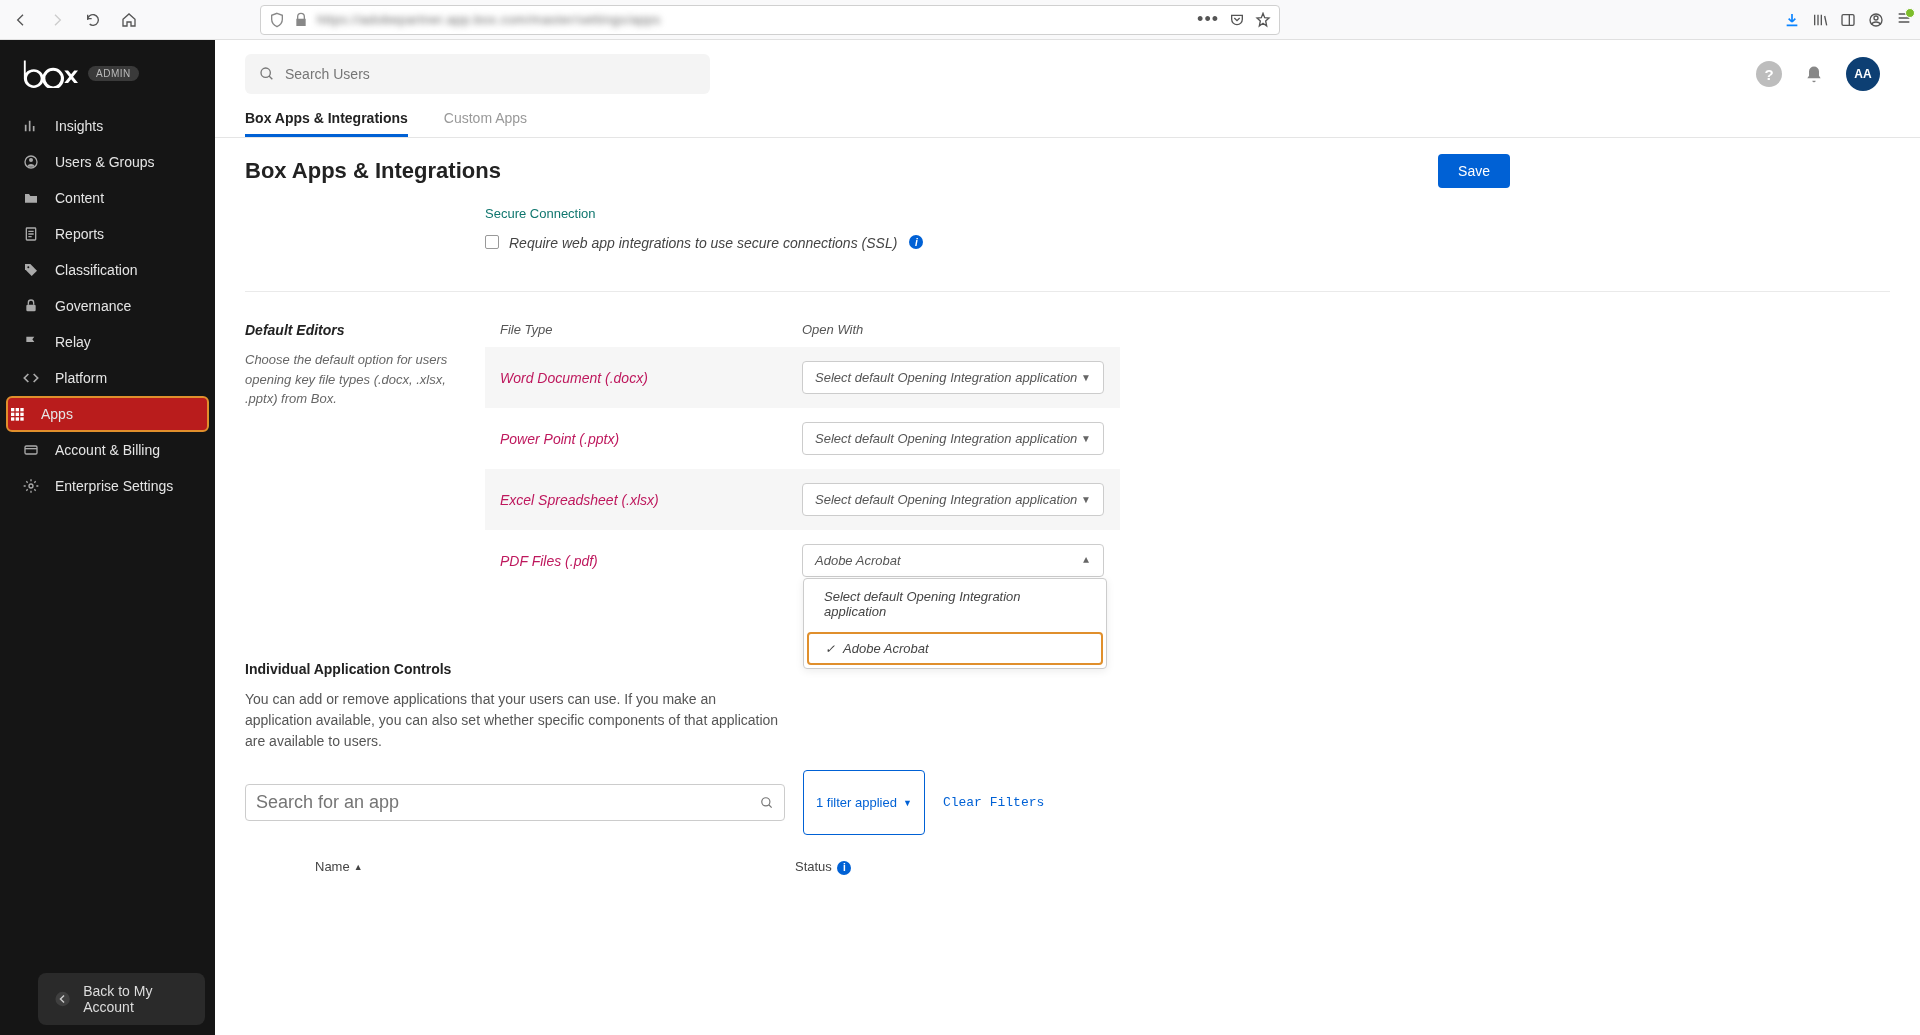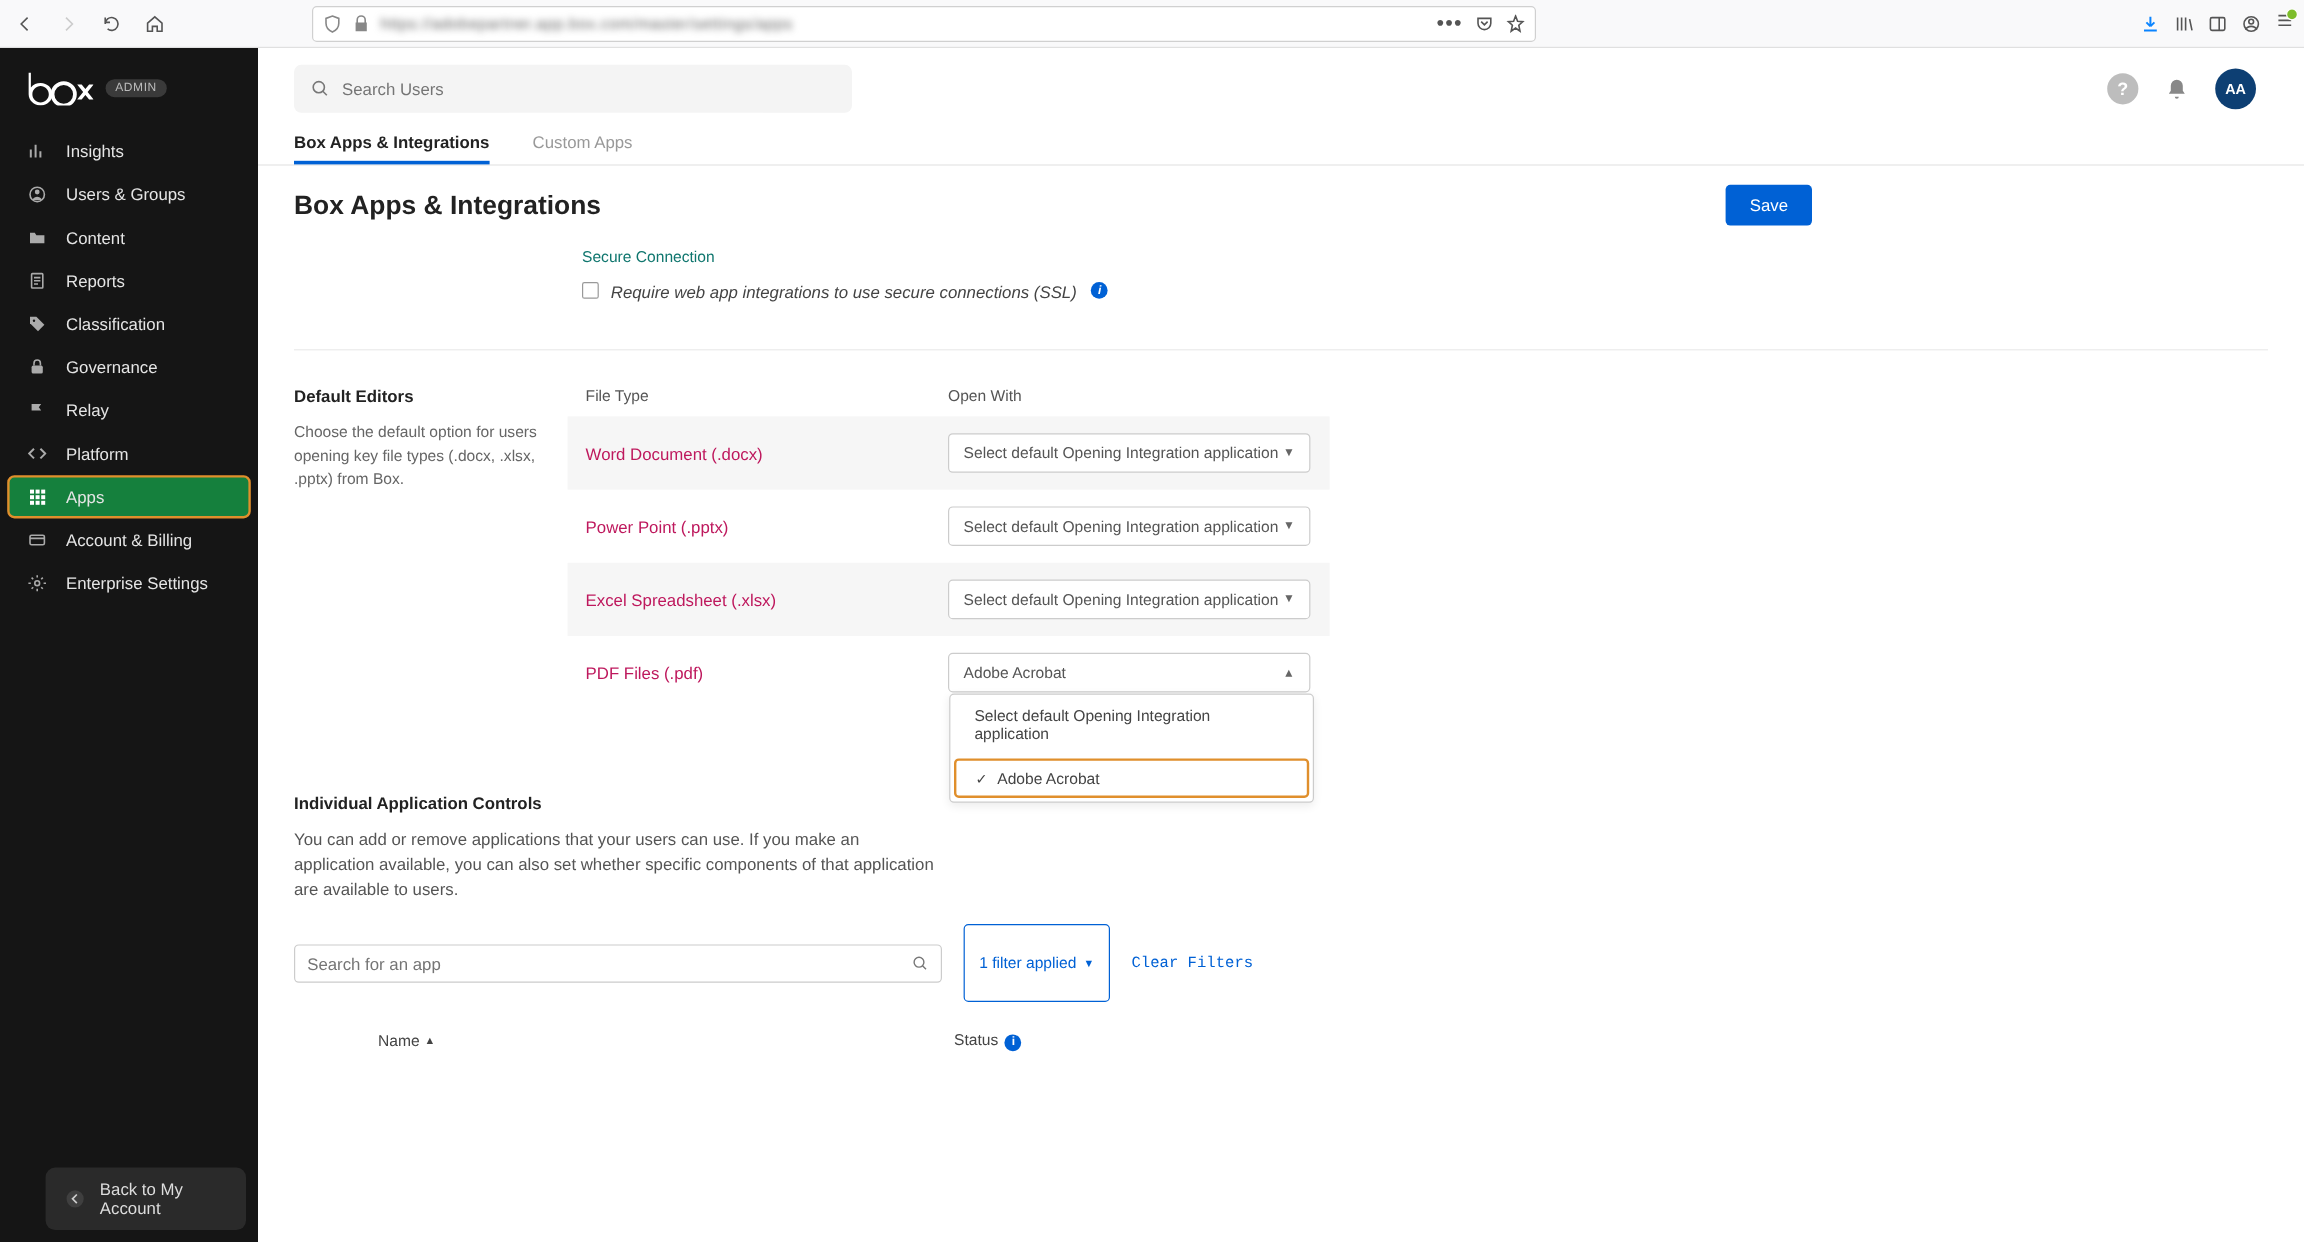--- a/index.html
+++ b/index.html
@@ -22,21 +22,21 @@
   
   .app { display: flex; height: calc(100% - 40px); }
 
   
   .sidebar { width: 215px; background: #151515; color: #e5e5e5; display: flex; flex-direction: column; padding-top: 18px; }
   .logo-row { display: flex; align-items: center; padding: 0 22px 20px 22px; gap: 10px; }
   .admin-pill { background: #3a3a3a; color: #bbb; font-size: 10px; padding: 2px 8px; border-radius: 10px; letter-spacing: 0.5px; }
   .nav-list { list-style: none; }
   .nav-item { display: flex; align-items: center; gap: 15px; padding: 9px 22px; font-size: 14px; cursor: pointer; }
   .nav-item .ico { width: 18px; height: 18px; display: flex; align-items: center; justify-content: center; color: #aaa; }
-  .nav-item.active { background: #15803d; border: 2px solid #e08f2c; border-radius: 6px; margin: 0 6px; padding: 7px 14px; }
+  .nav-item.active { background: #b91c1c; border: 2px solid #e08f2c; border-radius: 6px; margin: 0 6px; padding: 7px 0; }
   .nav-item.active .ico { color: #fff; }
   .sidebar-footer { margin-top: auto; padding: 10px; }
   .back-btn { background: #2a2a2a; border-radius: 8px; padding: 10px 16px; display: flex; align-items: center; gap: 12px; font-size: 14px; color: #ddd; margin-left: 28px; }
 
   
   .main { flex: 1; overflow-y: auto; background: #fff; position: relative; }
   .topbar { display: flex; align-items: center; padding: 14px 30px 0 30px; gap: 20px; }
   .search-wrap { width: 465px; height: 40px; background: #f4f4f4; border-radius: 6px; display: flex; align-items: center; padding: 0 14px; gap: 10px; color: #666; }
   .search-wrap input { border: none; background: transparent; font-size: 14px; flex: 1; outline: none; }
   .top-icons { margin-left: auto; display: flex; align-items: center; gap: 22px; padding-right: 10px; }
@@ -54,21 +54,21 @@
   .save-btn { margin-left: auto; background: #0061d5; color: #fff; border: none; padding: 9px 20px; border-radius: 4px; font-size: 14px; margin-right: 380px; }
 
   .sec-conn { margin-left: 240px; margin-top: 18px; padding-bottom: 40px; }
   .sec-title { color: #0f766e; font-size: 13px; margin-bottom: 14px; }
   .chk-row { display: flex; align-items: flex-start; gap: 10px; font-size: 14px; color: #444; font-style: italic; }
   .chk { width: 14px; height: 14px; border: 1.5px solid #999; border-radius: 2px; }
   .info-ic { width: 14px; height: 14px; background: #0061d5; color: #fff; border-radius: 50%; font-size: 10px; display: inline-flex; align-items: center; justify-content: center; font-weight: bold; margin-left: 2px; }
 
   .divider { border-top: 1px solid #eaeaea; margin: 0 0 30px 0; }
 
-  .editors-grid { display: flex; gap: 2px; }
+  .editors-grid { display: flex; gap: 14px; font-style: italic; }
   .editors-left { width: 226px; }
   .editors-left h3 { font-size: 14px; font-weight: 600; margin-bottom: 12px; }
   .editors-left p { font-size: 13px; color: #666; line-height: 1.5; }
   .editors-right { flex: 1; max-width: 635px; }
   .ed-header { display: flex; padding: 0 15px 10px 15px; font-size: 13px; color: #555; }
   .ed-header .col1 { width: 302px; }
   .ed-row { display: flex; align-items: center; padding: 14px 15px; }
   .ed-row.grey { background: #f6f6f6; }
   .ed-row .col1 { width: 302px; font-size: 14px; color: #be185d; }
   .dropdown { width: 302px; border: 1px solid #ccc; border-radius: 4px; padding: 8px 12px; font-size: 13px; color: #555; background: #fff; display: flex; align-items: center; position: relative; }
@@ -77,21 +77,21 @@
   .dd-menu { position: absolute; top: 100%; left: 0; right: -4px; background: #fff; border: 1px solid #ccc; border-radius: 4px; margin-top: 2px; z-index: 10; box-shadow: 0 2px 8px rgba(0,0,0,0.08); }
   .dd-item { padding: 10px 20px; font-size: 13px; color: #444; display: flex; align-items: center; gap: 8px; }
   .dd-item.sel { border: 2px solid #e08f2c; border-radius: 4px; margin: 3px; padding: 7px 16px; }
   .dd-item .check { font-size: 12px; }
 
   .iac-section { margin-top: 70px; }
   .iac-title { font-size: 14px; font-weight: 600; margin-bottom: 12px; }
   .iac-desc { font-size: 14px; color: #555; line-height: 1.5; max-width: 540px; margin-bottom: 18px; }
   .iac-controls { display: flex; align-items: center; gap: 18px; }
   .app-search { width: 540px; border: 1px solid #ccc; border-radius: 4px; padding: 7px 10px; display: flex; align-items: center; font-size: 13px; color: #888; }
-  .app-search input { border: none; flex: 1; outline: none; font-size: 14px; }
+  .app-search input { border: none; flex: 1; outline: none; font-size: 18px; }
   .filter-btn { border: 1.5px solid #0061d5; color: #0061d5; background: #fff; padding: 24px 12px; border-radius: 4px; font-size: 13px; display: flex; align-items: center; gap: 6px; }
   .clear-link { color: #0061d5; font-size: 13px; font-family: Liberation Mono, monospace; }
 
   .iac-table { margin-top: 24px; display: flex; gap: 0; font-size: 13px; }
   .iac-col { color: #444; }
   .col-name { margin-left: 70px; width: 480px; display:flex; align-items:center; gap:4px; }
   .sort-caret { font-size: 9px; }
 
   svg { fill: currentColor; }
 </style>

